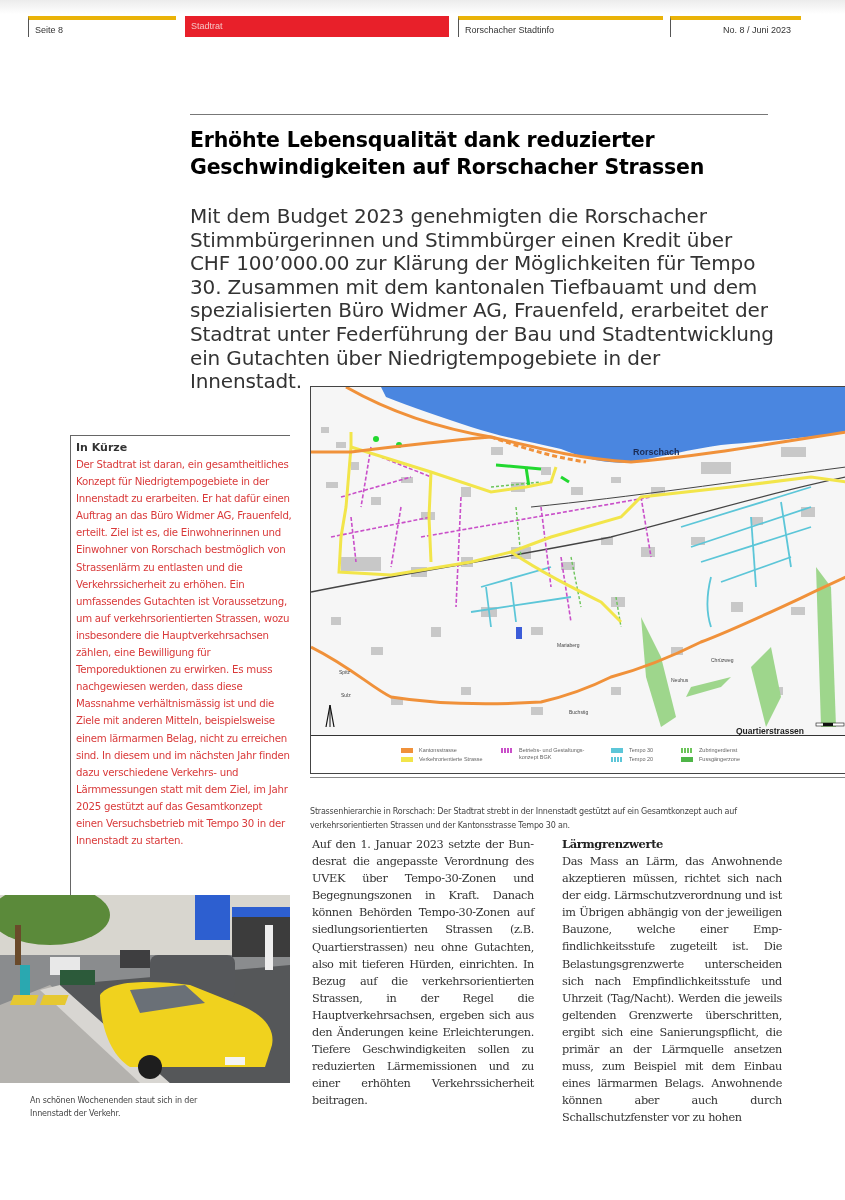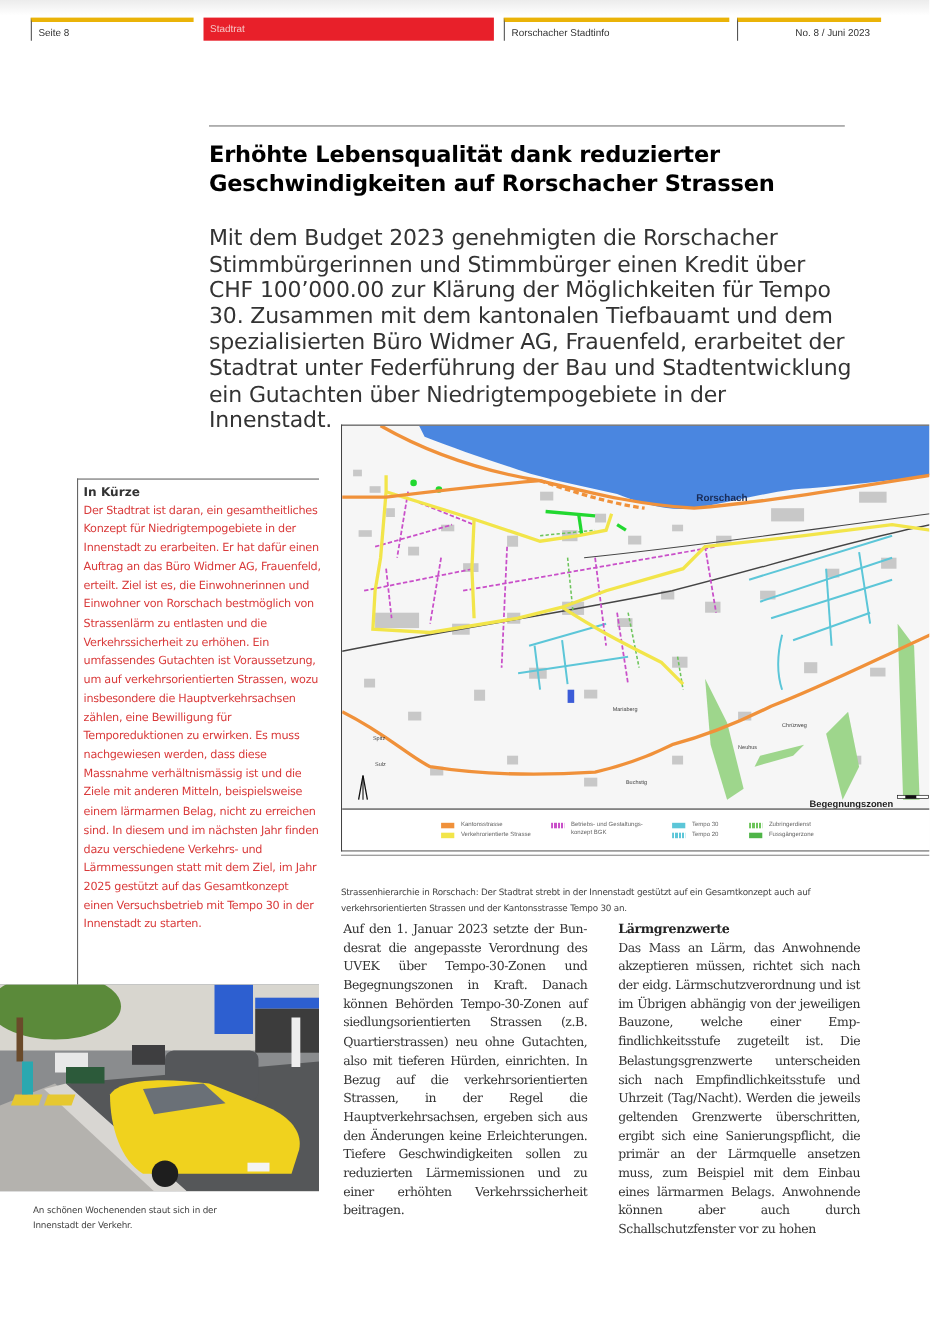--- a/index.html
+++ b/index.html
@@ -199,21 +199,21 @@
       <path d="M15,340 L19,318 L23,340" stroke="#111" stroke-width="1.2" fill="none"></path>
       <path d="M19,318 L19,340" stroke="#111" stroke-width="1"></path>
     </g>
 
     <g>
       <rect x="505" y="336" width="28" height="3" fill="#fff" stroke="#111" stroke-width="0.6"></rect>
       <rect x="512" y="336" width="10" height="3" fill="#111"></rect>
     </g>
   </svg>
   <div class="map-label" style="left:322px; top:40px; font-weight:bold; font-size:9px; color:#1a2b55;margin-top:20px;">Rorschach</div>
-  <div class="map-label" style="left:425px; top:339px; font-weight:bold; font-size:8.5px; color:#222;">Begegnungszonen</div>
+  <div class="map-label" style="left:425px; top:339px; font-weight:bold; font-size:8.5px; color:#222;">Quartierstrassen</div>
   <div class="map-label" style="left:28px; top:282px; font-size:5px;">Spitz</div>
   <div class="map-label" style="left:30px; top:305px; font-size:5px;">Sulz</div>
   <div class="map-label" style="left:246px; top:255px; font-size:5px;">Mariaberg</div>
   <div class="map-label" style="left:360px; top:290px; font-size:5px;">Neuhus</div>
   <div class="map-label" style="left:400px; top:270px; font-size:5px;">Chrüzweg</div>
   <div class="map-label" style="left:258px; top:322px; font-size:5px;">Buchstig</div>
 
   <div class="legend">
     <div class="lg-swatch" style="left:90px; top:12px; background:#f0913a;"></div>
     <div class="lg-item" style="left:108px; top:11px;">Kantonsstrasse</div>

